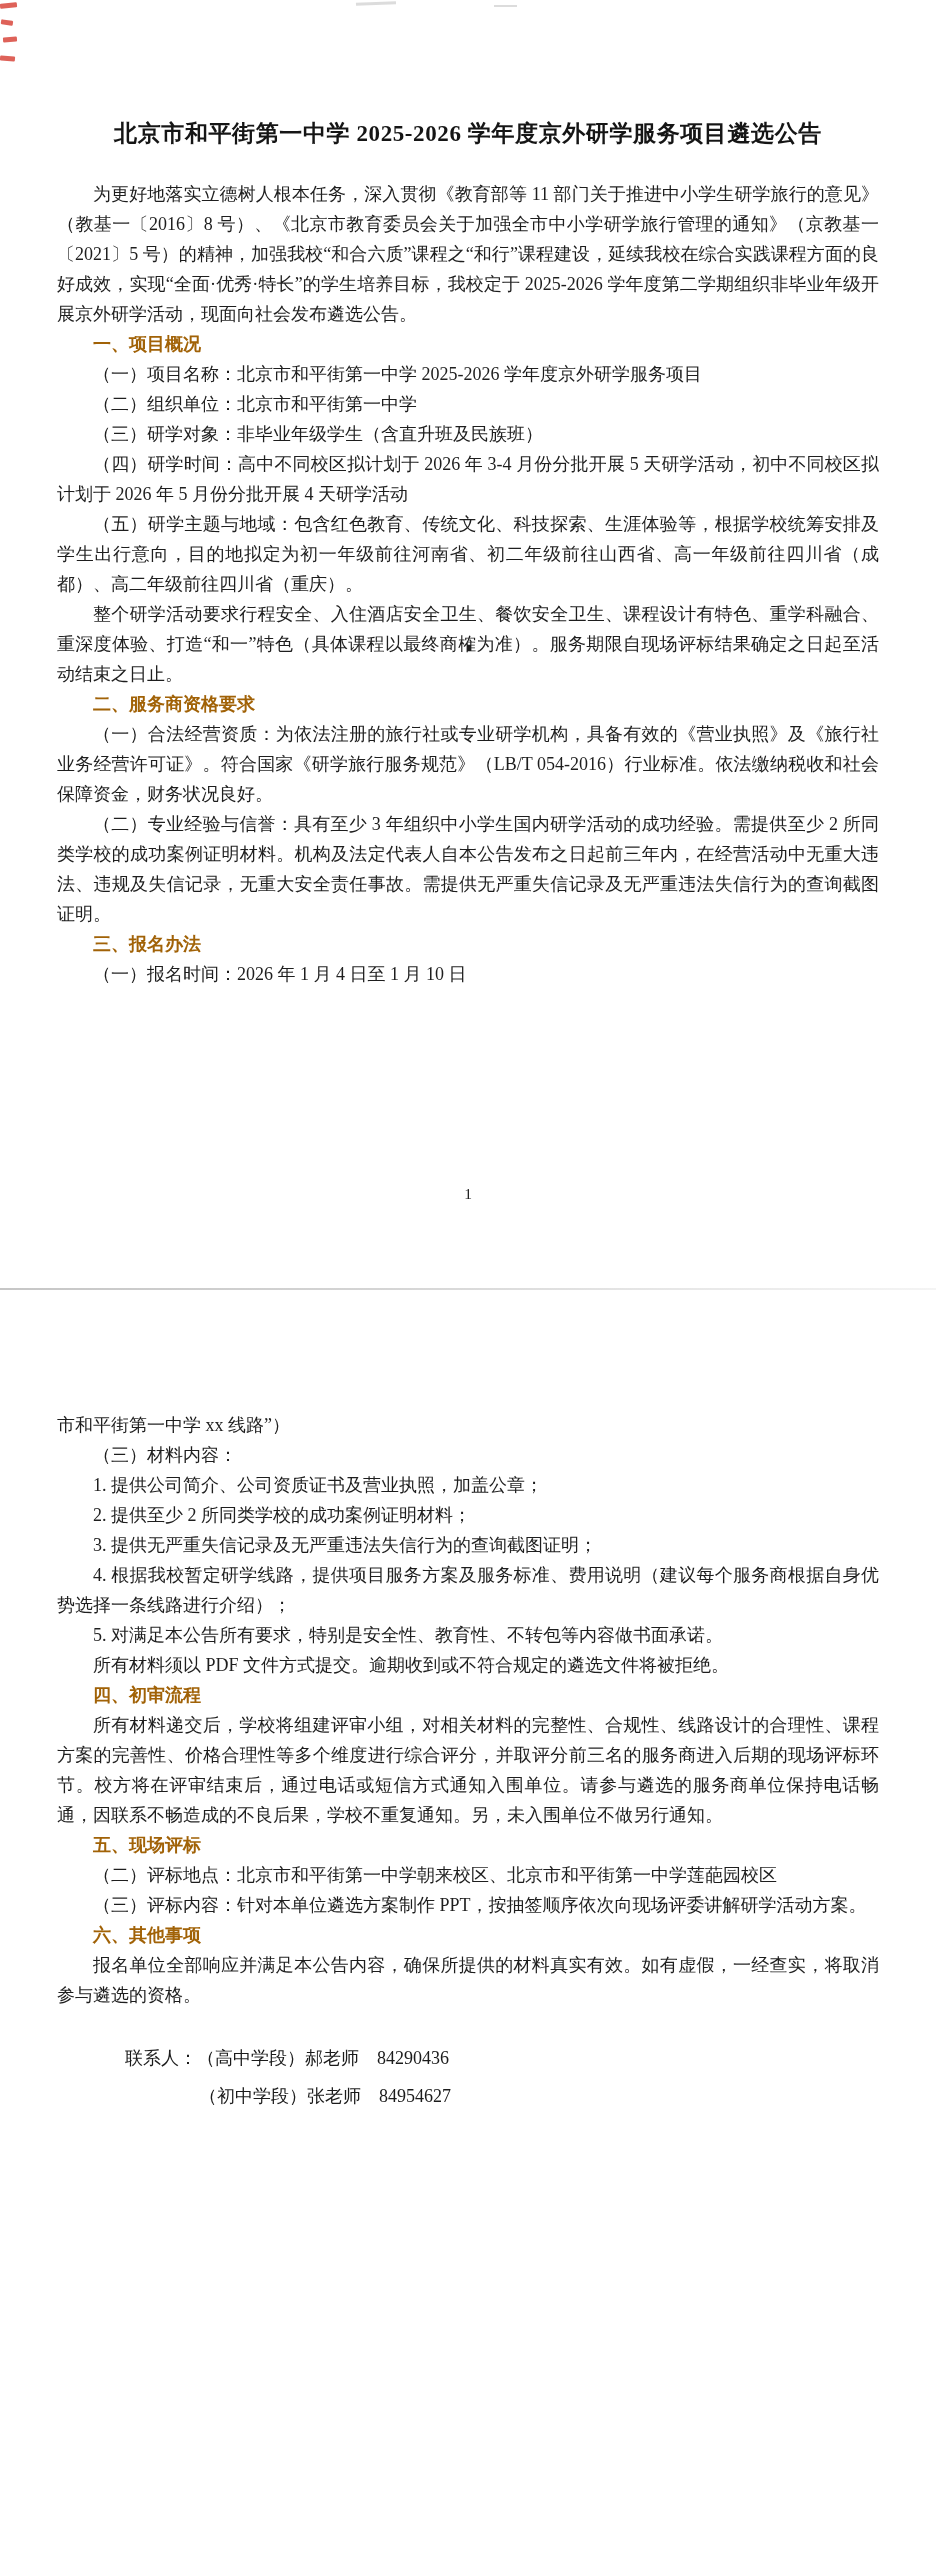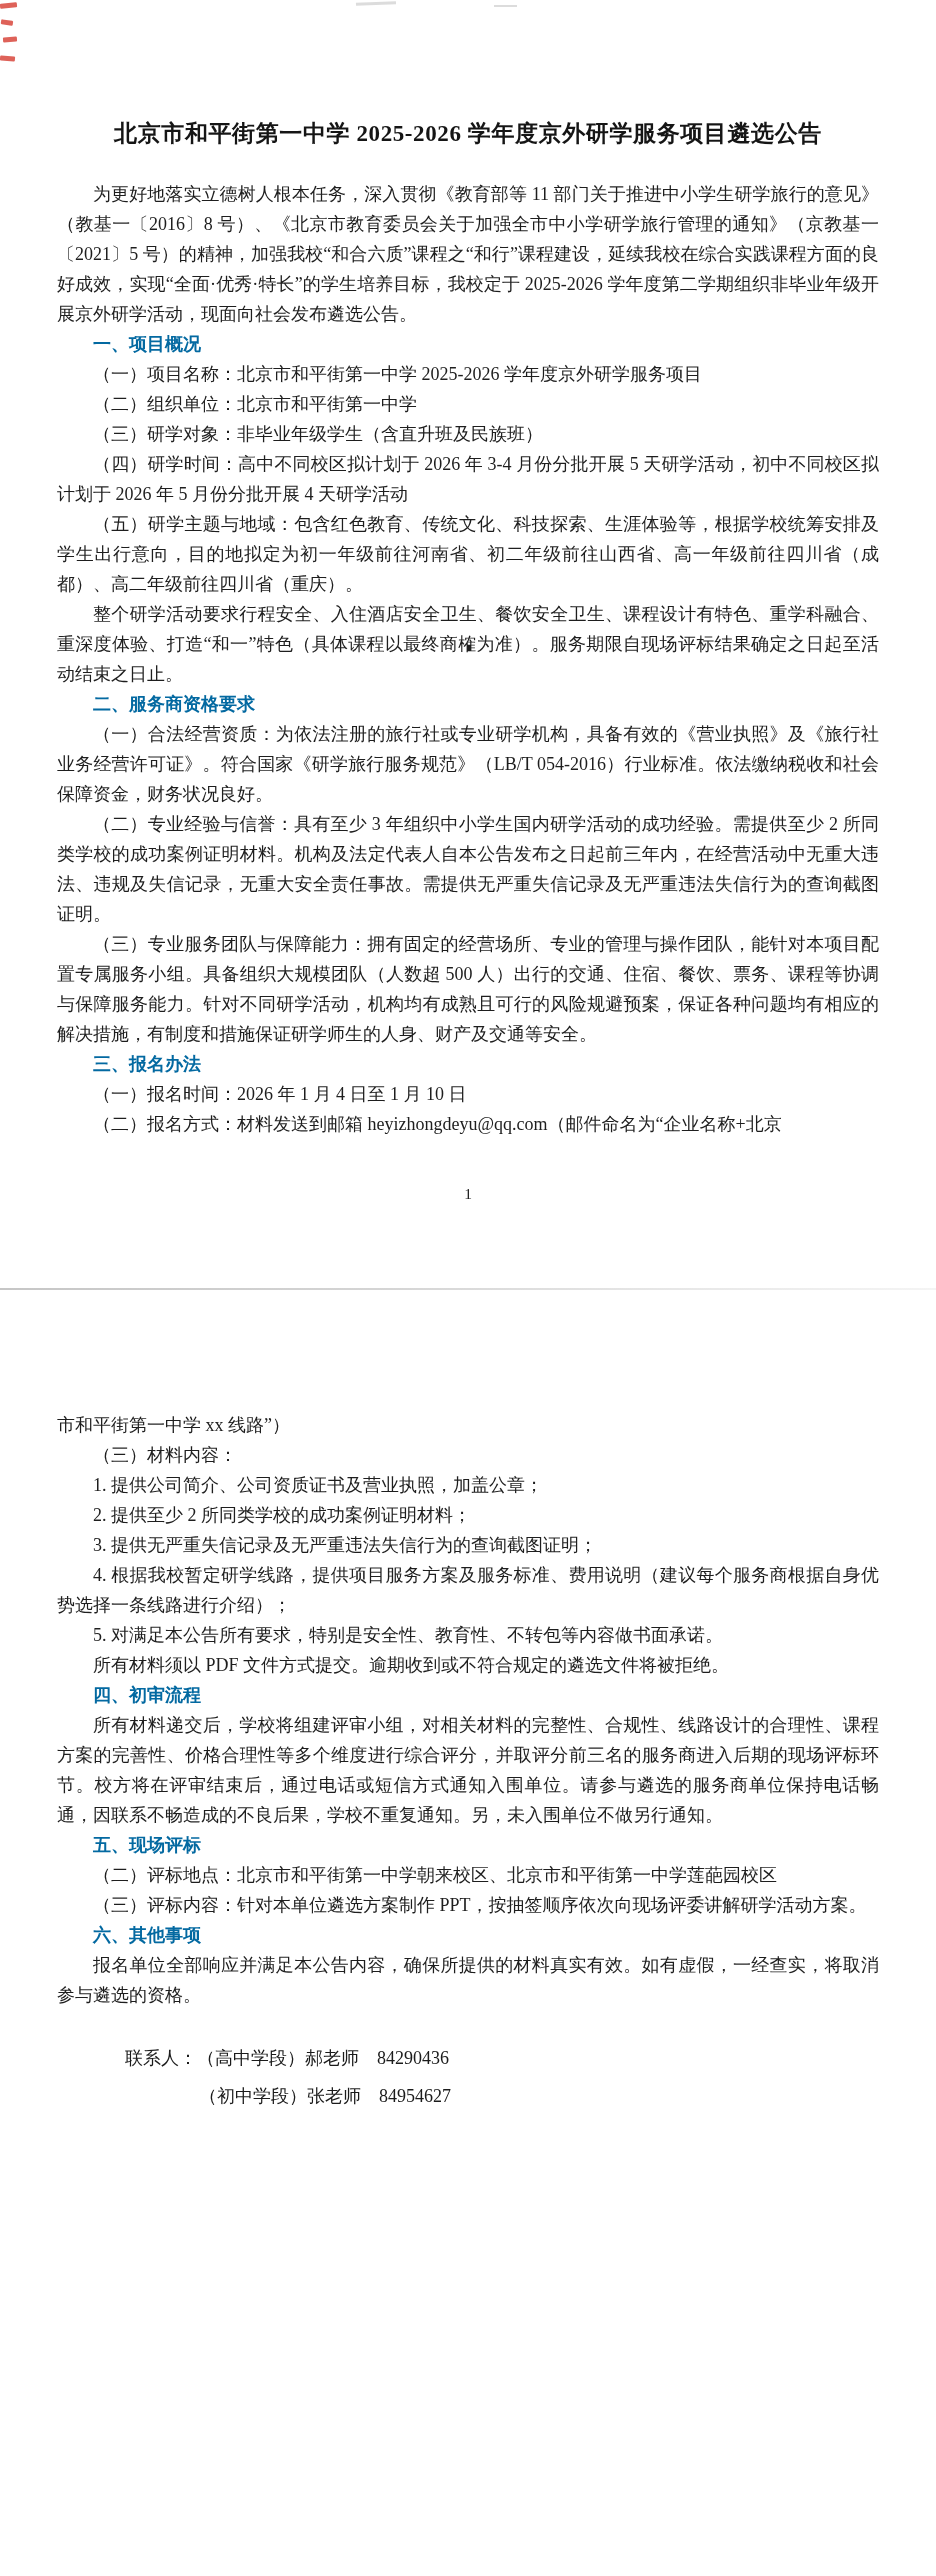--- a/index.html
+++ b/index.html
@@ -33,21 +33,21 @@
     color:#1e1e1e;
   }
   .para.first{margin-top:29px;}
   .para.noindent{text-indent:0;}
   .heading{
     font-size:18px;
     line-height:30px;
     font-weight:bold;
     text-indent:2em;
     margin:0;
-    color:#0369a1;
+    color:#a16207;
   }
   .contact{
     font-size:18px;line-height:30px;margin:0;
     white-space:pre-wrap;
   }
   .contact.l1{margin-top:33px;padding-left:68px;}
   .contact.l2{padding-left:142px;margin-top:8px;}
   .sig-block{position:relative;z-index:2;}
   .sig-name{font-size:18.4px;line-height:30px;margin:44px 0 0 419px;}
   .sig-date{font-size:18.4px;line-height:30px;margin:0 0 0 439px;text-align:right;}
@@ -98,25 +98,23 @@
       <p class="para">（一）项目名称：北京市和平街第一中学 2025-2026 学年度京外研学服务项目</p>
       <p class="para">（二）组织单位：北京市和平街第一中学</p>
       <p class="para">（三）研学对象：非毕业年级学生（含直升班及民族班）</p>
       <p class="para">（四）研学时间：高中不同校区拟计划于 2026 年 3-4 月份分批开展 5 天研学活动，初中不同校区拟计划于 2026 年 5 月份分批开展 4 天研学活动</p>
       <p class="para">（五）研学主题与地域：包含红色教育、传统文化、科技探索、生涯体验等，根据学校统筹安排及学生出行意向，目的地拟定为初一年级前往河南省、初二年级前往山西省、高一年级前往四川省（成都）、高二年级前往四川省（重庆）。</p>
       <p class="para">整个研学活动要求行程安全、入住酒店安全卫生、餐饮安全卫生、课程设计有特色、重学科融合、重深度体验、打造“和一”特色（具体课程以最终商榷为准）。服务期限自现场评标结果确定之日起至活动结束之日止。</p>
 
       <p class="heading">二、服务商资格要求</p>
       <p class="para">（一）合法经营资质：为依法注册的旅行社或专业研学机构，具备有效的《营业执照》及《旅行社业务经营许可证》。符合国家《研学旅行服务规范》（LB/T 054-2016）行业标准。依法缴纳税收和社会保障资金，财务状况良好。</p>
       <p class="para">（二）专业经验与信誉：具有至少 3 年组织中小学生国内研学活动的成功经验。需提供至少 2 所同类学校的成功案例证明材料。机构及法定代表人自本公告发布之日起前三年内，在经营活动中无重大违法、违规及失信记录，无重大安全责任事故。需提供无严重失信记录及无严重违法失信行为的查询截图证明。</p>
-      <p class="para">（三）专业服务团队与保障能力：拥有固定的经营场所、专业的管理与操作团队，能针对本项目配置专属服务小组。具备组织大规模团队（人数超 500 人）出行的交通、住宿、餐饮、票务、课程等协调与保障服务能力。针对不同研学活动，机构均有成熟且可行的风险规避预案，保证各种问题均有相应的解决措施，有制度和措施保证研学师生的人身、财产及交通等安全。</p>
 
       <p class="heading">三、报名办法</p>
       <p class="para">（一）报名时间：2026 年 1 月 4 日至 1 月 10 日</p>
-      <p class="para">（二）报名方式：材料发送到邮箱 heyizhongdeyu@qq.com（邮件命名为“企业名称+北京</p>
     </div>
     <div class="page-num n1">1</div>
   </div>
 
   <div class="seam"></div>
 
   <div class="page page-2">
     <div class="content" style="padding-top:114px;">
       <p class="para noindent">市和平街第一中学 xx 线路”）</p>
       <p class="para">（三）材料内容：</p>

